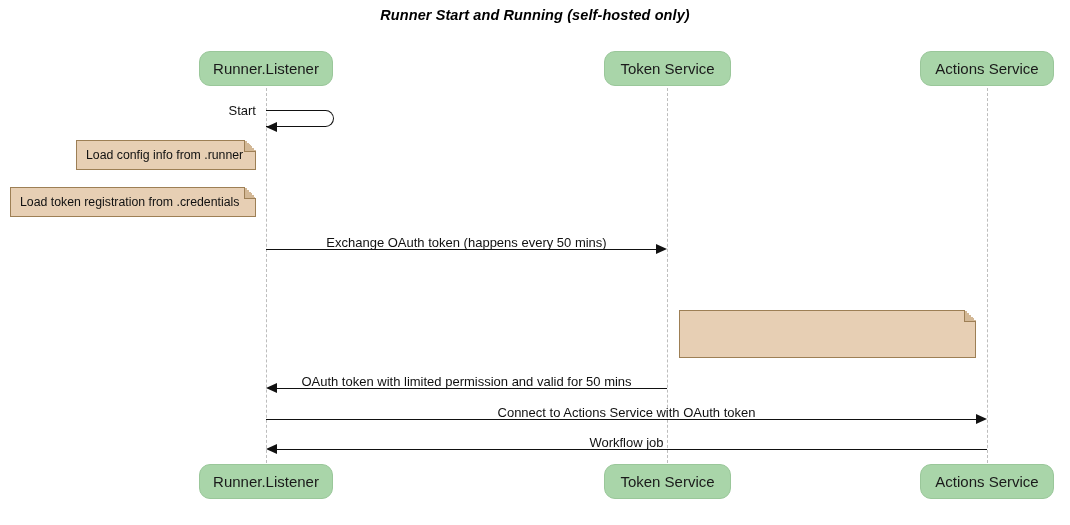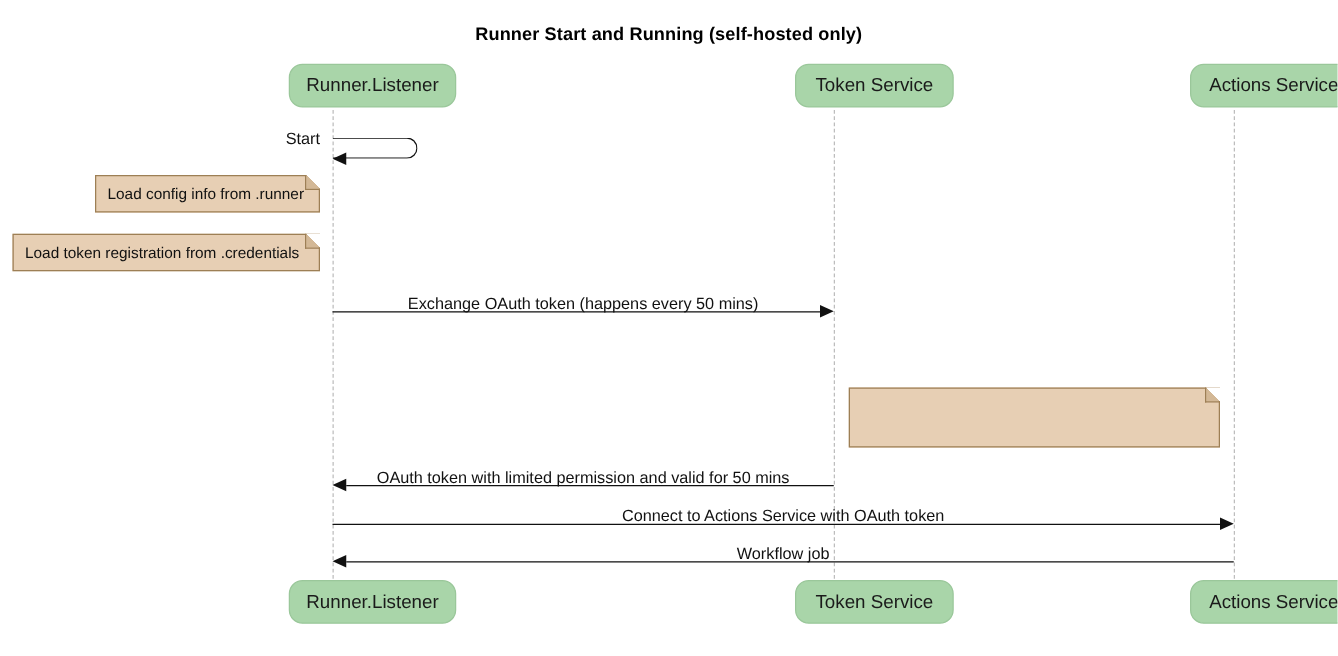--- a/index.html
+++ b/index.html
@@ -1,27 +1,27 @@
 <!DOCTYPE html>
 <html><head>
 <meta charset="utf-8">
 <style>
   html,body{margin:0;padding:0;background:#ffffff;}
   body{width:1070px;height:525px;position:relative;overflow:hidden;
        font-family:"Liberation Sans","DejaVu Sans",sans-serif;color:#000;}
   #diagram{position:absolute;left:0;top:0;width:1070px;height:525px;}
 
-  .title{position:absolute;left:0;top:20px;width:1070px;text-align:center;
-         font-size:14.5px;font-weight:bold;letter-spacing:0.1px;}
+  .title{position:absolute;left:0;top:7px;width:1070px;text-align:center;
+         font-size:14.5px;font-weight:bold;letter-spacing:0.1px;font-style:italic;}
 
   .lifeline{position:absolute;width:0;border-left:1.4px dashed #bdbdbd;}
 
   .actor{position:absolute;background:#a9d5a9;border:1px solid #9ac79a;
          border-radius:11px;display:flex;align-items:center;justify-content:center;
-         font-size:15px;color:#1a1a1a;box-sizing:border-box;margin-left:32px;}
+         font-size:15px;color:#1a1a1a;box-sizing:border-box;}
 
   .note{position:absolute;background:#e7cfb4;border:1.2px solid #9d7f55;
         box-sizing:border-box;font-size:12.3px;color:#111;
         padding:6px 9px 6px 9px;line-height:16px;}
   .note .fold{position:absolute;right:-1px;top:-1px;width:12px;height:12px;
         background:linear-gradient(225deg,#ffffff 0 50%,#d3b896 50% 100%);
         border-left:1.2px solid #9d7f55;border-bottom:1.2px solid #9d7f55;
         box-sizing:border-box;}
   .note .ntext{display:block;white-space:pre-line;}
 

